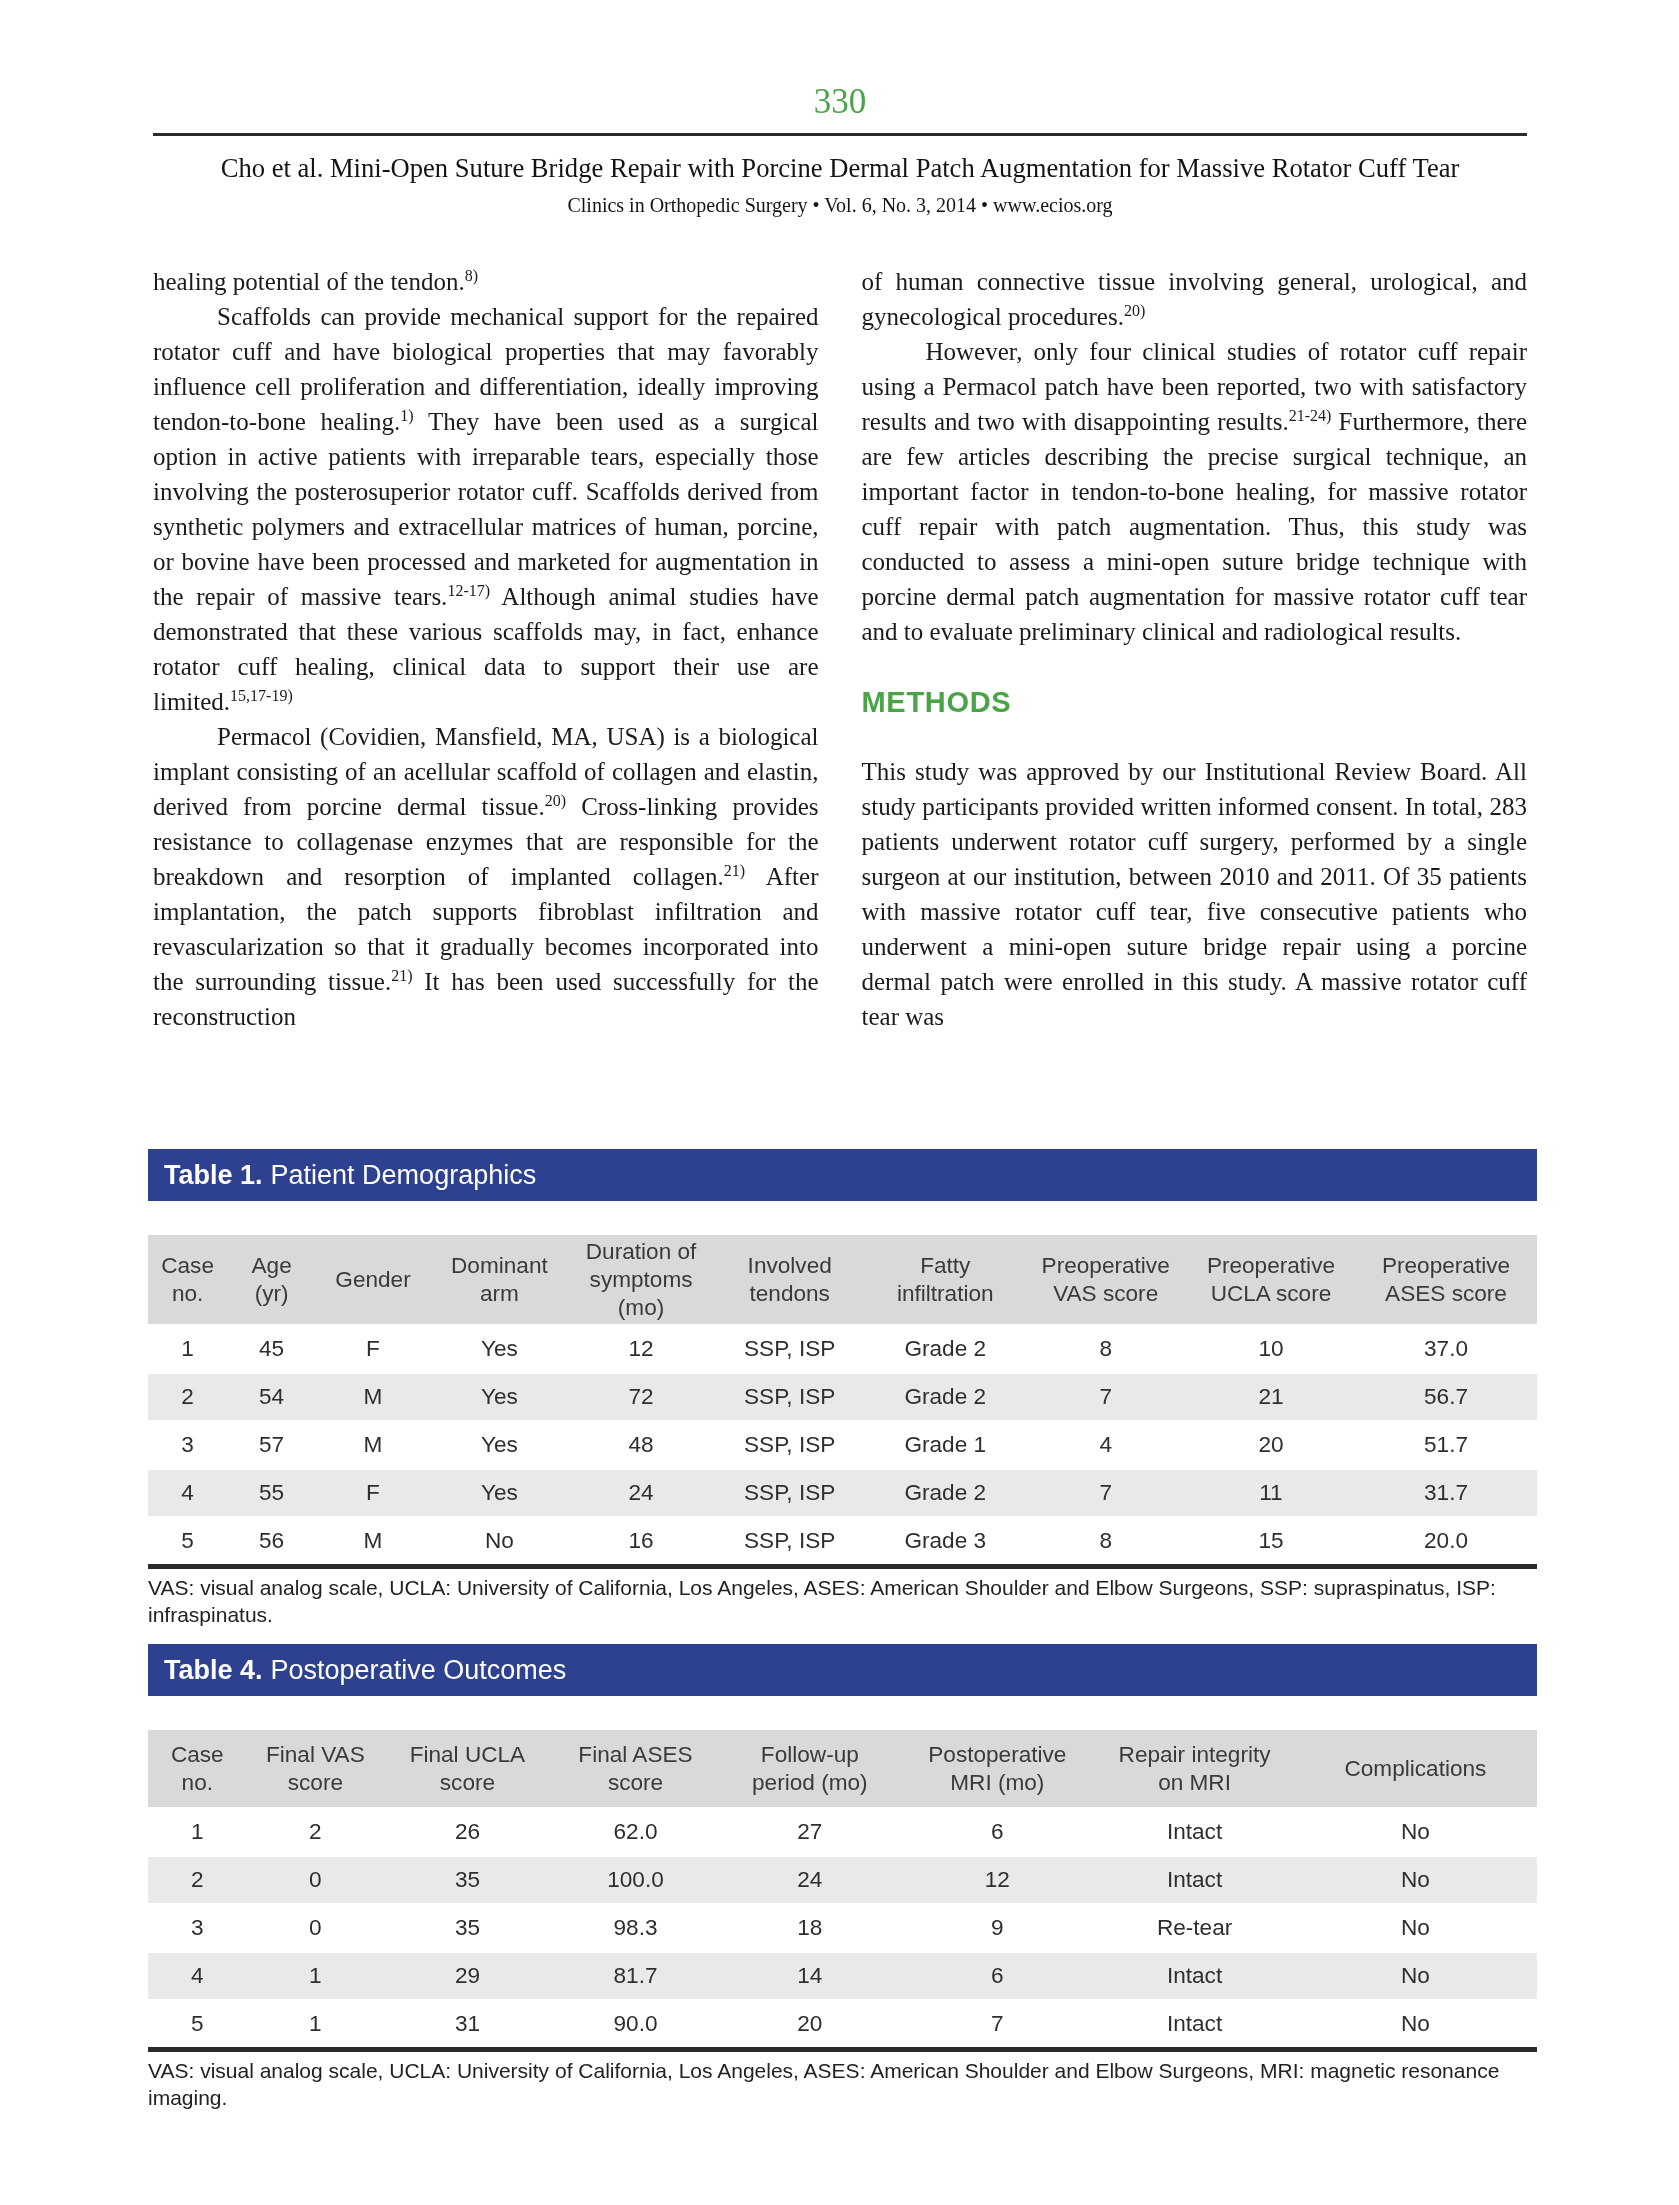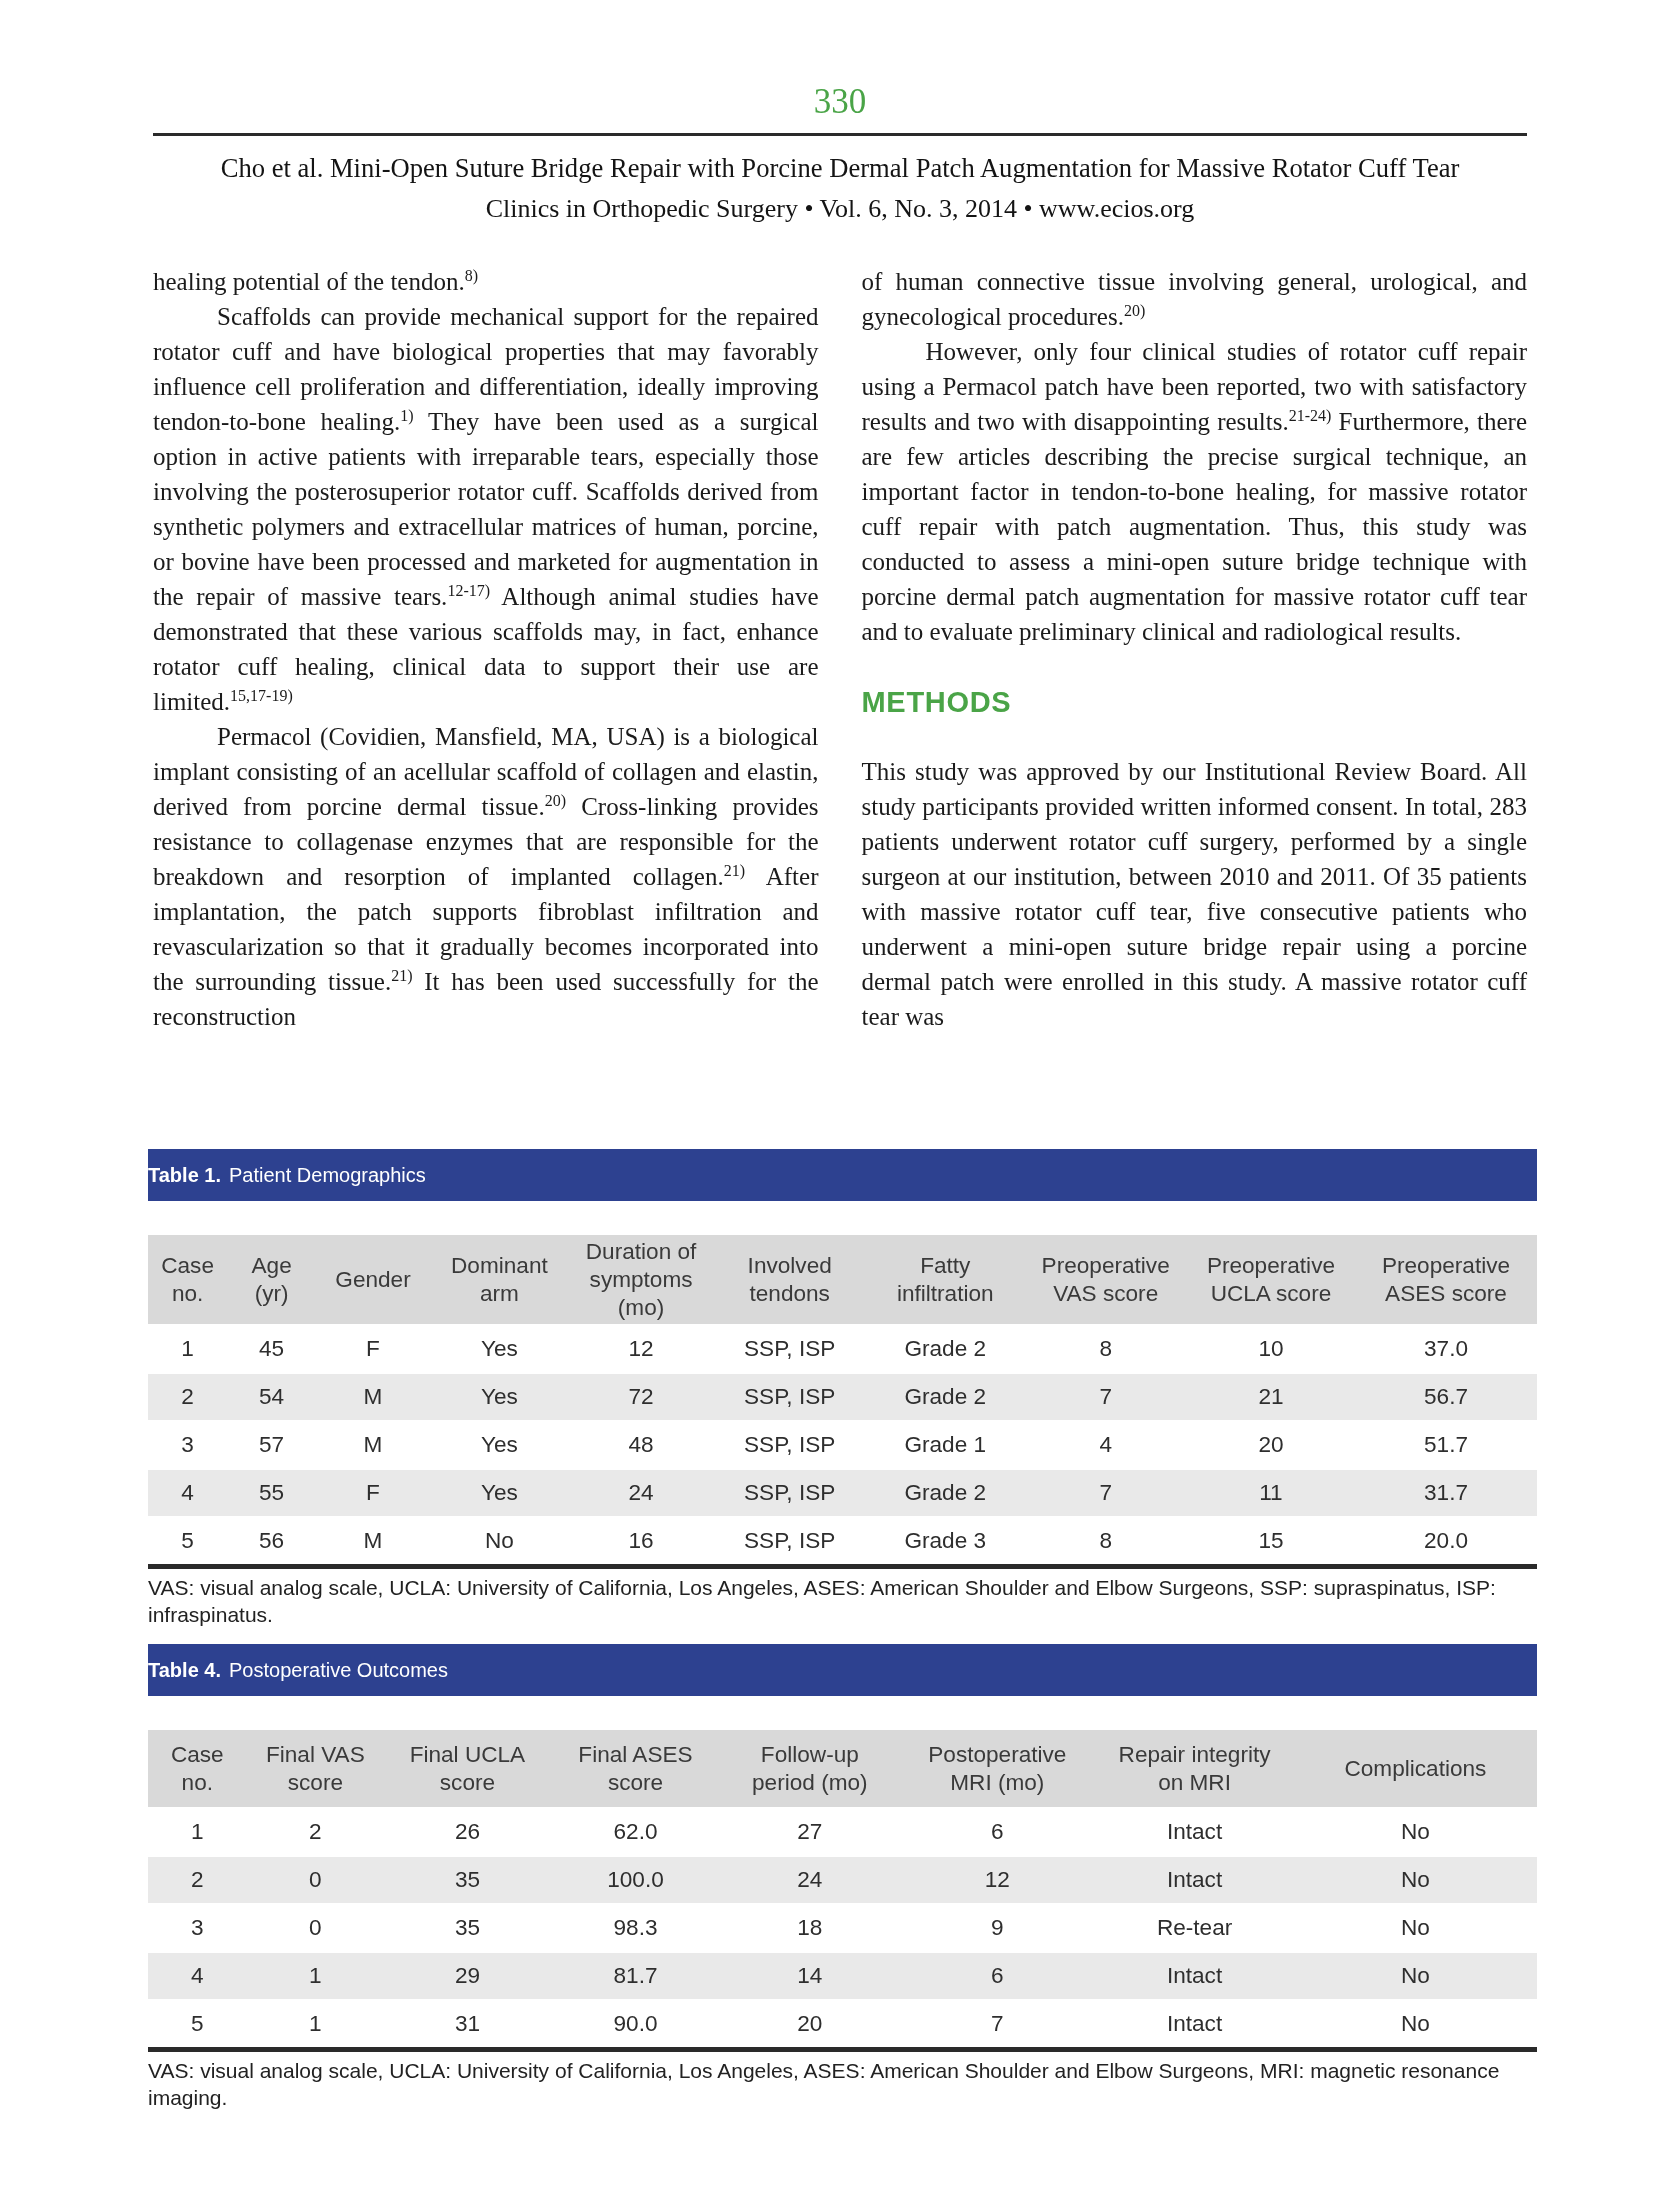--- a/index.html
+++ b/index.html
@@ -32,21 +32,21 @@
   }
   .running-head{
     position:absolute; top:153px; left:0; width:100%;
     text-align:center;
     font-size:26.6px; line-height:1.2;
     color:#141414;
   }
   .journal-line{
     position:absolute; top:193px; left:0; width:100%;
     text-align:center;
-    font-size:26px; line-height:1.2;
+    font-size:20px; line-height:1.2;
     color:#141414;
   }
   .columns{
     position:absolute; top:264px; left:153px;
     width:1374px; height:885px;
     display:flex; gap:43px;
   }
   .col{ width:666px; }
   .para{
     margin:0;
@@ -68,23 +68,23 @@
     color:var(--green);
   }
   .tablewrap{ position:absolute; left:148px; width:1389px; }
   .tablewrap.t1{ top:1149px; }
   .tablewrap.t2{ top:1644px; }
   .tbar{
     height:52px;
     background:var(--blue);
     color:#ffffff;
     display:flex; align-items:center;
-    box-sizing:border-box;
+    padding-left:16px; box-sizing:border-box;
     font-family:"Liberation Sans", sans-serif;
-    font-size:20px;
+    font-size:27px;
   }
   .tbar .tbold{ font-weight:bold; margin-right:8px; }
   table.dtable{
     width:100%;
     border-collapse:collapse;
     table-layout:fixed;
     font-family:"Liberation Sans", sans-serif;
     border-bottom:5.3px solid var(--rule);
     margin-top:32px;
   }

